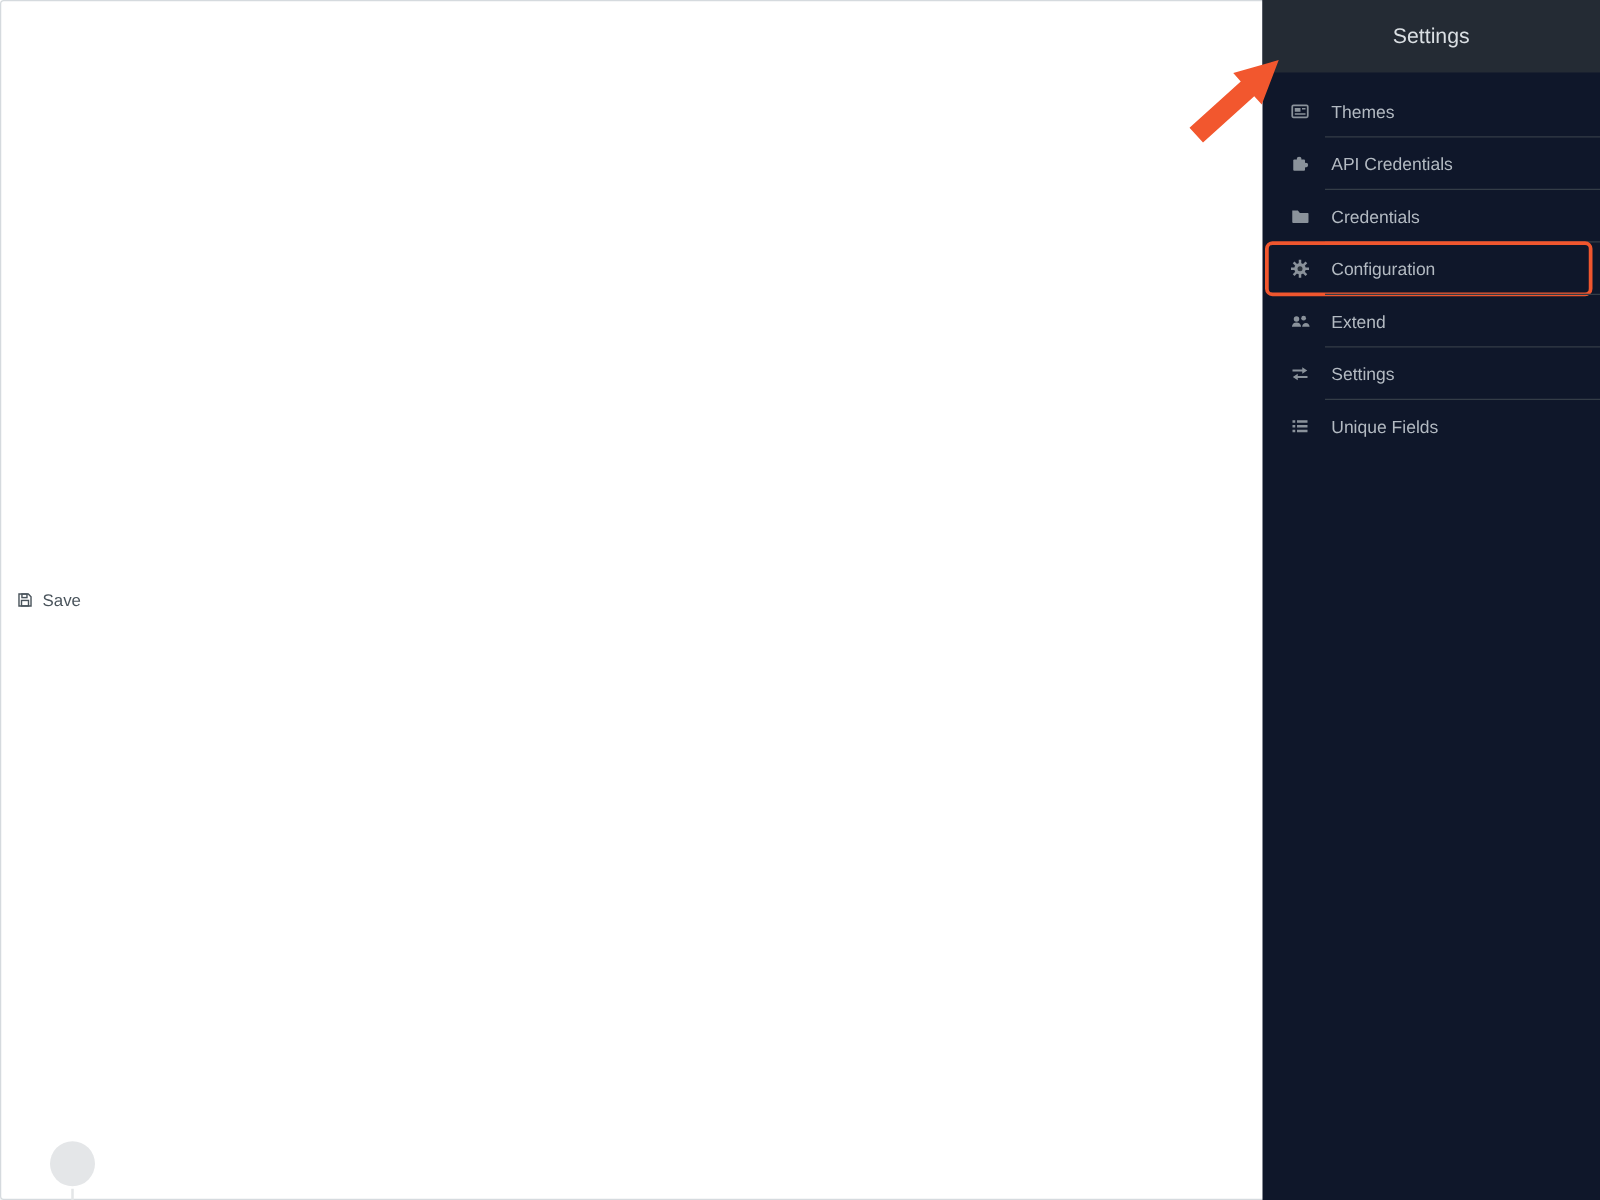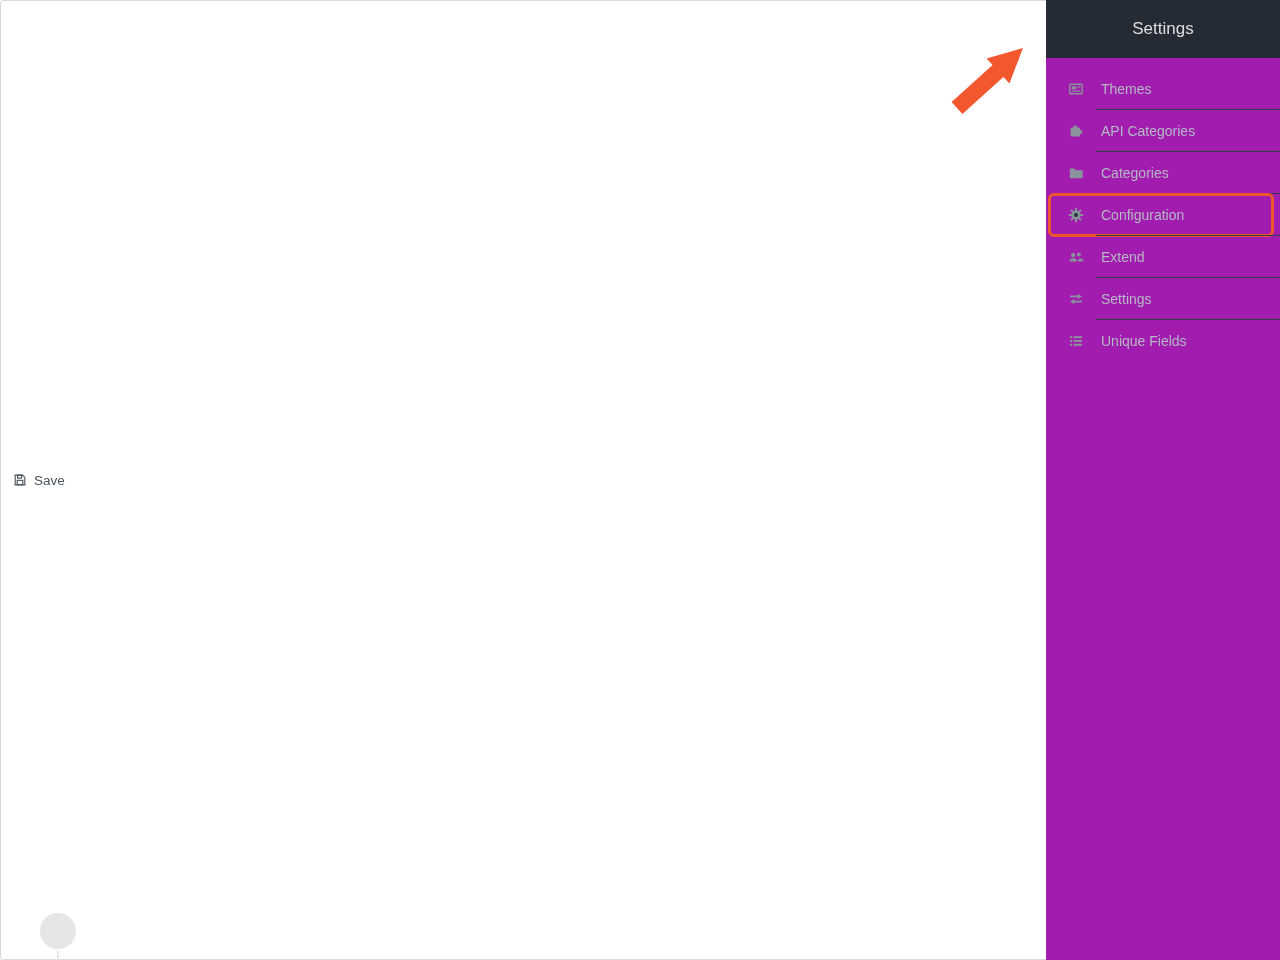--- a/index.html
+++ b/index.html
@@ -55,21 +55,21 @@
   .tl-avatar { width:36px; height:36px; border-radius:50%; background:#e4e6e8; }
   .tl-line { position:absolute; left:17px; top:38px; width:2px; height:60px; background:#e4e6e8; }
   .activity-text { padding-left:22px; padding-top:2px; }
   .activity-line1 { font-size:14.5px; color:#4a545c; }
   .activity-name { color:#5868b0; cursor:pointer; }
   .activity-time { font-size:12px; color:#97a0a8; margin-top:3px; }
 
   .alert-warning { background:#fcf7e1; color:#8a6d3b; font-size:14.5px; padding:17px 20px; border-top:1px solid #f0ead2; margin-top:5px; }
 
   
-  .sidebar { position:absolute; right:0; top:0; width:234px; height:960px; background:#a21caf; }
+  .sidebar { position:absolute; right:0; top:0; width:270px; height:960px; background:#0f172a; }
   .sb-header { height:58px; background:#242b34; display:flex; align-items:center; justify-content:center; font-size:17px; color:#dadfe3; }
   .sb-list { padding-top:10px; }
   .sb-item { position:relative; height:42px; display:flex; align-items:center; padding:0 4px 0 22px; color:#b3bac2; font-size:14px; cursor:pointer; }
   .sb-item .sb-icon { width:18px; height:16px; margin-right:15px; color:#8a929b; flex:0 0 18px; }
   .sb-item .sb-icon svg { width:16px; height:16px; display:block; }
   .sb-item:not(:last-child)::after { content:""; position:absolute; left:50px; right:0; bottom:0; height:1px; background:#343d47; }
   .hl-box { position:absolute; left:2px; right:6px; top:-1px; bottom:-1px; border:3px solid #f0562e; border-radius:6px; pointer-events:none; }
 
   
   .anno-arrow { position:absolute; left:935px; top:40px; width:100px; height:85px; z-index:60; pointer-events:none; }
@@ -604,30 +604,30 @@
       </div>
 
       <div class="sb-item">
         <span class="sb-icon">
           <svg viewBox="0 0 16 16" fill="currentColor">
               <rect x="2.6" y="4.6" width="9.4" height="8.9" rx="0.8"></rect>
               <circle cx="7.3" cy="4.2" r="1.9"></circle>
               <circle cx="12.6" cy="9" r="1.9"></circle>
             </svg>
         </span>
-        <span>API Categories</span>
+        <span>API Credentials</span>
       </div>
 
       <div class="sb-item">
         <span class="sb-icon">
           <svg viewBox="0 0 16 16" fill="currentColor">
               <path d="M1.8 3.4h4.5l1.6 1.9h6.3a.6.6 0 01.6.6v6.6a.8.8 0 01-.8.8H2.6a.8.8 0 01-.8-.8V3.4z"></path>
             </svg>
         </span>
-        <span>Categories</span>
+        <span>Credentials</span>
       </div>
 
       <div class="sb-item">
         <span class="sb-icon">
           <svg viewBox="0 0 16 16" fill="currentColor">
               <g>
                 <rect x="7" y="0.8" width="2" height="14.4"></rect>
                 <rect x="7" y="0.8" width="2" height="14.4" transform="rotate(45 8 8)"></rect>
                 <rect x="7" y="0.8" width="2" height="14.4" transform="rotate(90 8 8)"></rect>
                 <rect x="7" y="0.8" width="2" height="14.4" transform="rotate(135 8 8)"></rect>

